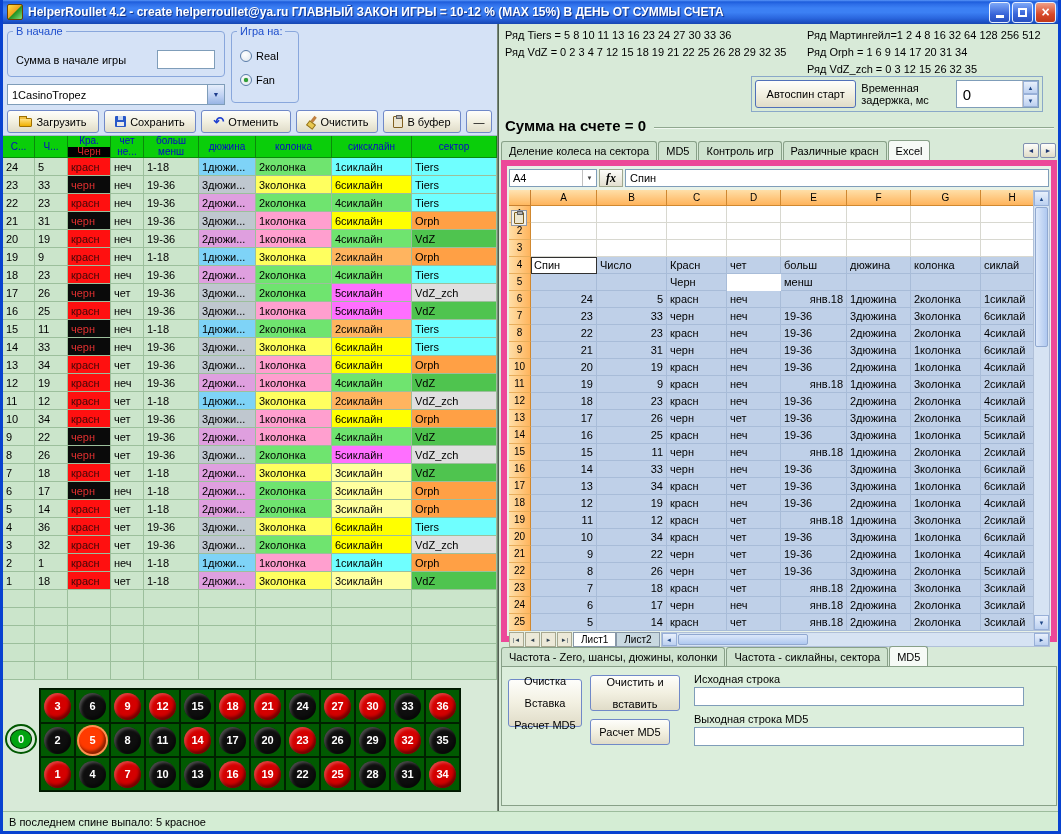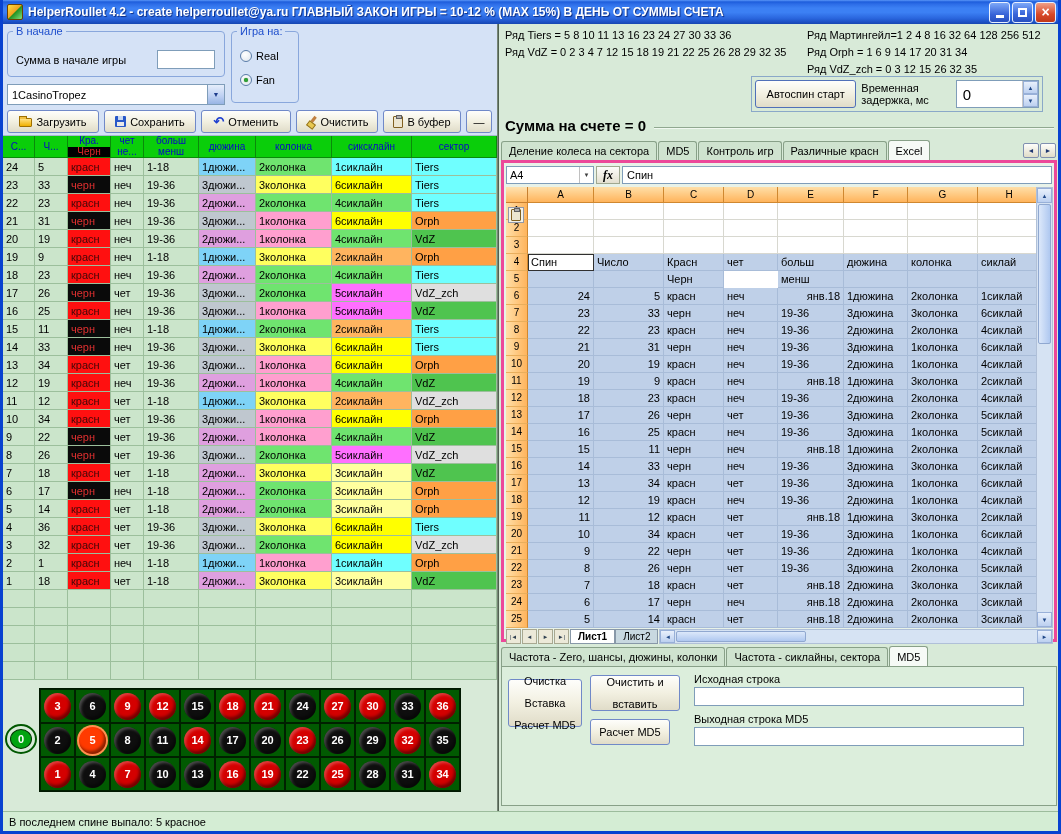--- a/index.html
+++ b/index.html
@@ -107,21 +107,21 @@
   .tabstrip{position:absolute;left:2px;right:2px;height:20px;display:flex;align-items:flex-end}
   #tabrow1{top:116px}#tabrow2{top:622px}
   .tabs{display:flex;align-items:flex-end;flex:1;overflow:hidden}
   .tab{height:19px;padding:0 7px;display:flex;align-items:center;background:#CFE3CF;border:1px solid #88A088;border-bottom:none;
     border-radius:3px 3px 0 0;margin-right:1px;white-space:nowrap}
   .tab.active{background:#F6FAF6;height:20px;position:relative;z-index:2}
   .tabarrows{margin-left:auto;display:flex;gap:1px;margin-bottom:2px}
   .tarrow{width:16px;height:15px;font-size:7px;display:flex;align-items:center;justify-content:center;border-radius:2px;
     background:linear-gradient(#FEFEFB,#E0DCC8);border:1px solid #8090B0;color:#203870}
   
-  .excel{position:absolute;left:2px;top:136px;width:556px;height:482px;border:3px solid #ec4899;background:#E8F2E8}
+  .excel{position:absolute;left:2px;top:136px;width:556px;height:482px;border:6px solid #ec4899;background:#E8F2E8}
   .fxrow{position:absolute;left:2px;top:2px;right:2px;height:20px;display:flex;gap:2px;align-items:center}
   .namebox{width:88px;height:18px;background:#fff;border:1px solid #7F9DB9;display:flex;align-items:center;padding-left:3px}
   .nbarrow{margin-left:auto;width:14px;align-self:stretch;border-left:1px solid #C0C0C0;color:#404040;font-size:6px;
     display:flex;align-items:center;justify-content:center}
   .fxbtn{width:24px;height:18px;background:linear-gradient(#FDFDFA,#E4E0D0);border:1px solid #A0A890;display:flex;
     align-items:center;justify-content:center;font-family:"Liberation Serif",serif;font-style:italic;font-weight:bold;font-size:12px}
   .fbar{flex:1;height:18px;background:#fff;border:1px solid #7F9DB9;display:flex;align-items:center;padding-left:4px}
   .grid{position:absolute;left:2px;top:24px;width:535px;background:#fff;overflow:hidden}
   .xhrow{display:flex;height:16px}
   .xcorner{width:22px;flex:none;background:linear-gradient(#FFE3B2,#FFB860);border-right:1px solid #C88030;border-bottom:1px solid #C88030}
@@ -140,21 +140,21 @@
   .vscroll{position:absolute;right:1px;top:24px;width:17px;height:441px;background:#D6E3F3;border:1px solid #B0C0D8;
     display:flex;flex-direction:column}
   .sbtn{height:15px;flex:none;font-size:6px;display:flex;align-items:center;justify-content:center;color:#204888;
     background:linear-gradient(#E8F0FC,#BCD0F0);border:1px solid #98B0D8}
   .vthumb{height:140px;margin:1px;background:linear-gradient(90deg,#DCE8FA,#AFC8F0);border:1px solid #90A8D0;border-radius:2px}
   .vfill{flex:1}
   .sheetbar{position:absolute;left:2px;top:466px;right:1px;height:15px;display:flex;align-items:stretch;gap:1px;background:#E8F2E8}
   .snav{width:15px;flex:none;font-size:6px;display:flex;align-items:center;justify-content:center;color:#304050;
     background:#ECE9D8;border:1px solid #A8A890}
   .stab{padding:0 7px;font-size:10px;display:flex;align-items:center;border:1px solid #8898A8;white-space:nowrap}
-  .stab.active{background:#FFF;font-weight:bold}
+  .stab.active{background:#FFF;font-weight:normal}
   .stab:not(.active){background:#C8D8E0}
   .hscroll{flex:1;display:flex;align-items:stretch;background:#D6E3F3;border:1px solid #B0C0D8}
   .hthumb{width:130px;margin:1px;background:linear-gradient(#DCE8FA,#AFC8F0);border:1px solid #90A8D0;border-radius:2px}
   .hfill{flex:1}
   .hbtn{width:15px;flex:none;font-size:6px;display:flex;align-items:center;justify-content:center;color:#204888;
     background:linear-gradient(#E8F0FC,#BCD0F0);border:1px solid #98B0D8}
   
   .md5box{position:absolute;left:2px;top:642px;width:556px;height:140px;border:1px solid #88A088;background:#DCEEDC}
   .md5-btn{position:absolute;white-space:normal;line-height:22px;text-align:center}
   .md5-btn-all{left:6px;top:12px;width:74px;height:48px;padding:2px}

